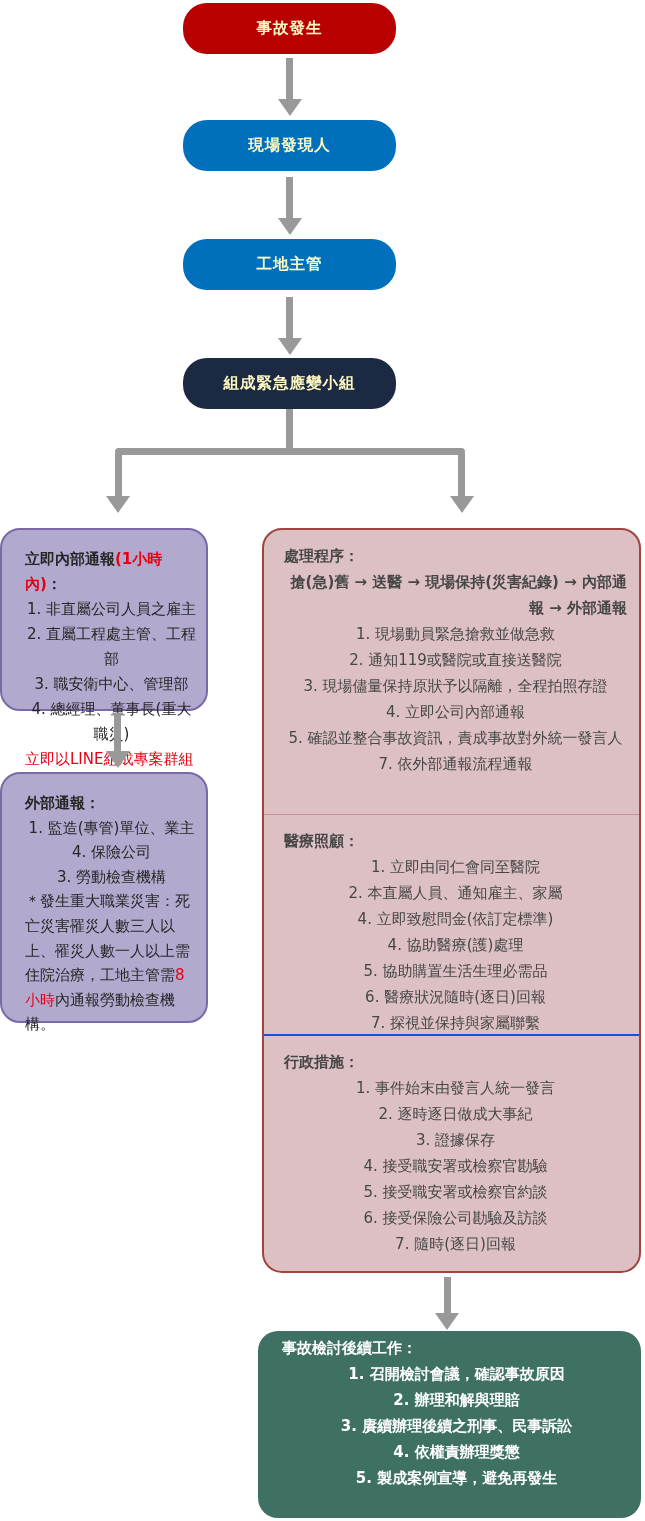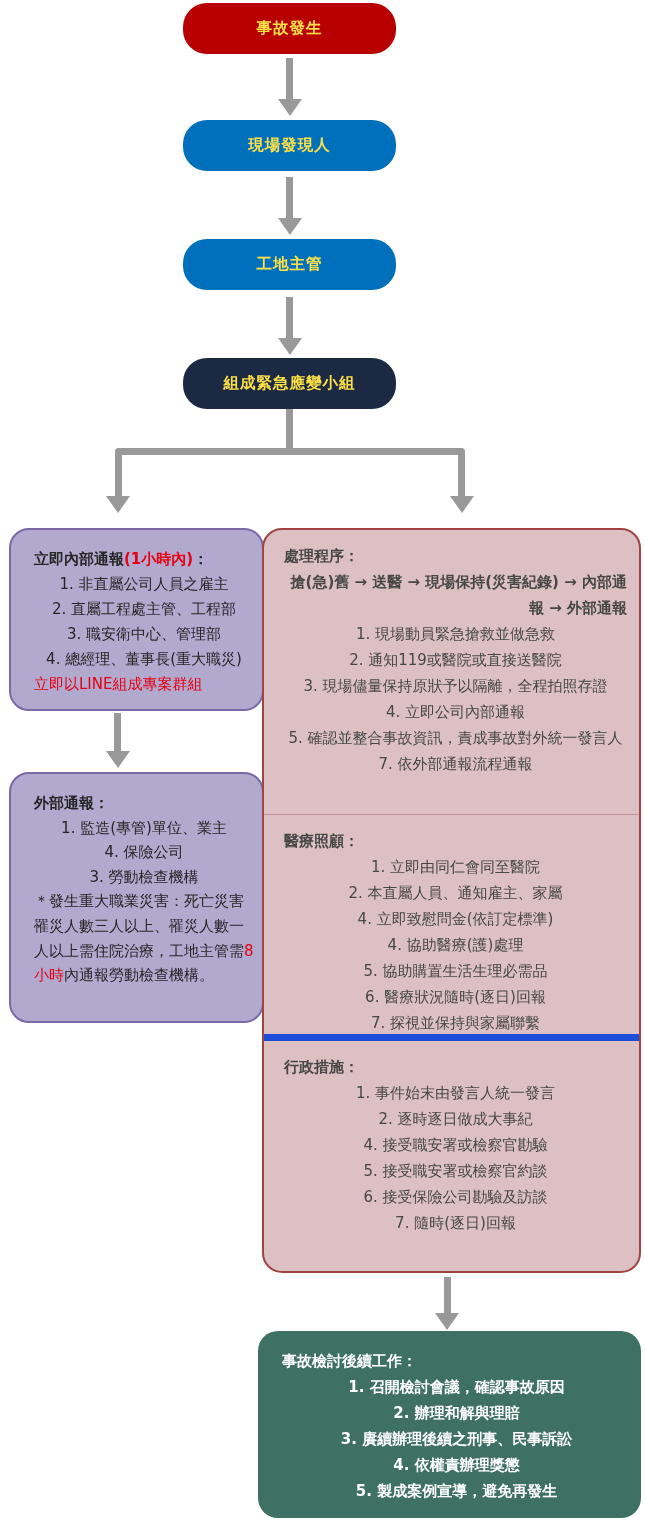--- a/index.html
+++ b/index.html
@@ -3,21 +3,21 @@
 <meta charset="utf-8">
 <style>
   html,body{margin:0;padding:0;background:#ffffff;}
   .canvas{
     position:relative;width:645px;height:1521px;background:#ffffff;overflow:hidden;
     font-family:"DejaVu Sans","Liberation Sans",sans-serif;
   }
   
   .node{
     position:absolute;left:183px;width:213px;height:51px;border-radius:24px;
-    color:#fde047;font-weight:bold;font-size:15.5px;
+    color:#fef9c3;font-weight:bold;font-size:15.5px;
     display:flex;align-items:center;justify-content:center;letter-spacing:1px;
   }
   .node.red{background:#b80000;top:3px;}
   .node.blue1{background:#0070bc;top:120px;}
   .node.blue2{background:#0070bc;top:239px;}
   .node.navy{background:#1b2a42;top:358px;}
   
   .shaft{position:absolute;width:7px;background:#999999;}
   .hbar{position:absolute;height:7px;background:#999999;border-radius:4px;}
   .ahead{position:absolute;width:0;height:0;border-left:12px solid transparent;border-right:12px solid transparent;border-top:17px solid #999999;}
@@ -27,35 +27,35 @@
   .sv{left:286px;top:409px;height:43px;}
   .hb{left:115px;top:448px;width:350px;}
   .svl{left:115px;top:453px;height:43px;} .hl{left:106px;top:496px;}
   .svr{left:458px;top:453px;height:43px;} .hr{left:450px;top:496px;}
   .sp{left:114px;top:713px;height:38px;}  .hp{left:106px;top:751px;}
   .sg{left:444px;top:1277px;height:36px;} .hg{left:435px;top:1313px;}
   
   .panel{position:absolute;box-sizing:border-box;font-size:15px;color:#3a3a3a;}
   .purple{
     background:#b2a9ce;border:2px solid #7a68a8;border-radius:20px;
-    left:9px;width:255px;padding:17px 8px 0 23px;line-height:25px;color:#262626;
+    left:0;width:208px;padding:17px 8px 0 23px;line-height:25px;color:#262626;
   }
   .purple.p1{top:528px;height:183px;}
   .purple.p2{top:772px;height:251px;line-height:24.6px;}
   .pink{
     background:#dcc0c3;border:2px solid #a04440;border-radius:20px;
     left:262px;top:528px;width:379px;height:745px;padding:0;color:#474747;
   }
   .pink .section{box-sizing:border-box;padding:13px 12px 0 20px;line-height:26px;}
   .pink .sec1{height:284px;}
   .pink .sec2{height:220px;border-top:1px solid #c4939a;padding-left:20px;}
-  .pink .sec3{height:241px;border-top:7px solid #1d4ed8;}
+  .pink .sec3{height:241px;border-top:2px solid #1d4ed8;}
   .green{
     background:#3e7164;border-radius:20px;left:258px;top:1331px;width:383px;height:187px;
-    padding:17px 10px 0 24px;line-height:26px;color:#ffffff;font-weight:bold;
+    padding:4px 10px 0 24px;line-height:26px;color:#ffffff;font-weight:bold;
   }
   .ttl{font-weight:bold;}
   .redtxt{color:#e60012;}
   .boldline{font-weight:bold;text-align:right;}
   .li{white-space:normal;text-align:center;}
 </style>
 </head>
 <body>
 
 <div class="canvas">
@@ -130,20 +130,21 @@
           <div class="li">5. 協助購置生活生理必需品</div>
           <div class="li">6. 醫療狀況隨時(逐日)回報</div>
           <div class="li">7. 探視並保持與家屬聯繫</div>
         </div>
     </div>
     <div class="section sec3">
       <div class="ttl">行政措施：</div>
       <div>
           <div class="li">1. 事件始末由發言人統一發言</div>
           <div class="li">2. 逐時逐日做成大事紀</div>
+          <div class="li">3. 證據保存</div>
           <div class="li">4. 接受職安署或檢察官勘驗</div>
           <div class="li">5. 接受職安署或檢察官約談</div>
           <div class="li">6. 接受保險公司勘驗及訪談</div>
           <div class="li">7. 隨時(逐日)回報</div>
         </div>
     </div>
   </div>
 
   <div class="shaft sg"></div>
   <div class="ahead hg"></div>

